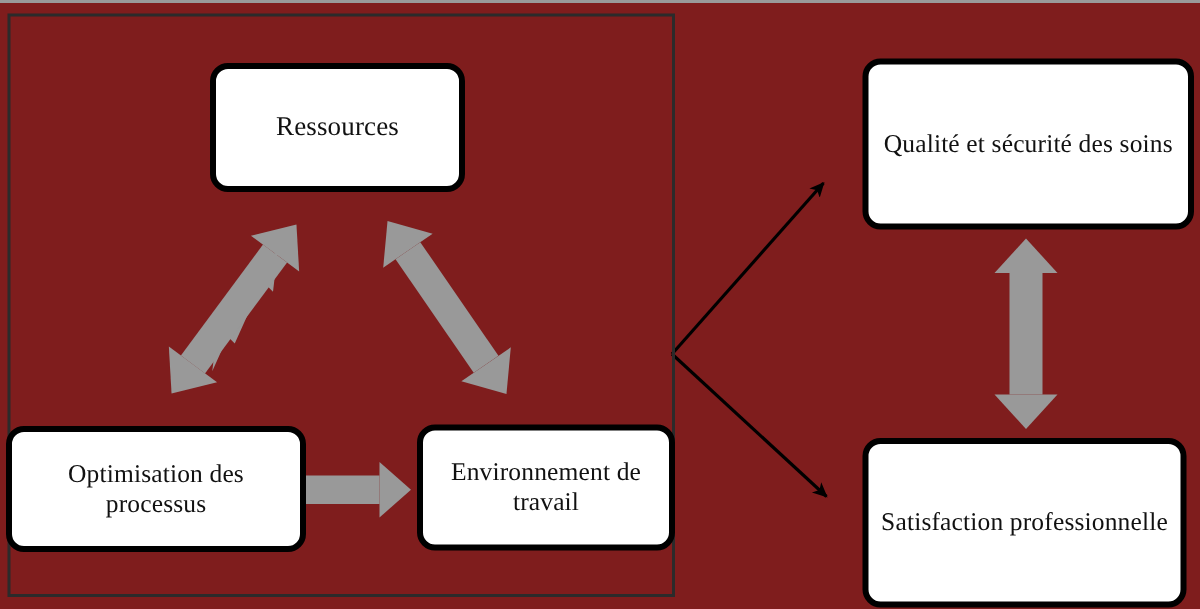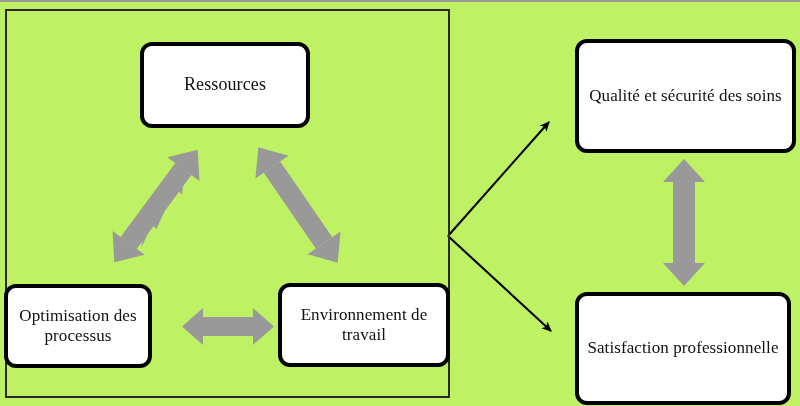--- a/index.html
+++ b/index.html
@@ -7,21 +7,21 @@
     padding: 0;
     background: #ffffff;
   }
   body {
     font-family: "Liberation Serif", "DejaVu Serif", serif;
   }
   #diagram-root {
     position: relative;
     width: 800px;
     height: 406px;
-    background: #bef264;
+    background: #7f1d1d;
     overflow: hidden;
     border-top: 2px solid #9a9a9a;
     box-sizing: border-box;
   }
   #svg-layer {
     position: absolute;
     left: 0;
     top: 0;
     width: 800px;
     height: 406px;
@@ -41,21 +41,21 @@
     z-index: 5;
   }
   .node-label {
     display: block;
     padding: 0 6px;
     font-size: 17px;
     letter-spacing: 0.1px;
   }
   #box-ressources      { left: 140px; top: 40px;  width: 170px; height: 86px; }
   #box-ressources .node-label { font-size: 18px; }
-  #box-optimisation    { left: 4px;   top: 282px; width: 148px; height: 84px; align-items: center; }
+  #box-optimisation    { left: 4px;   top: 282px; width: 200px; height: 84px; align-items: center; }
   #box-environnement   { left: 278px; top: 281px; width: 172px; height: 84px; }
   #box-qualite         { left: 575px; top: 37px;  width: 221px; height: 114px; }
   #box-satisfaction    { left: 575px; top: 290px; width: 216px; height: 113px; }
   .group-frame {
     position: absolute;
     left: 5px;
     top: 7px;
     width: 445px;
     height: 389px;
     box-sizing: border-box;

